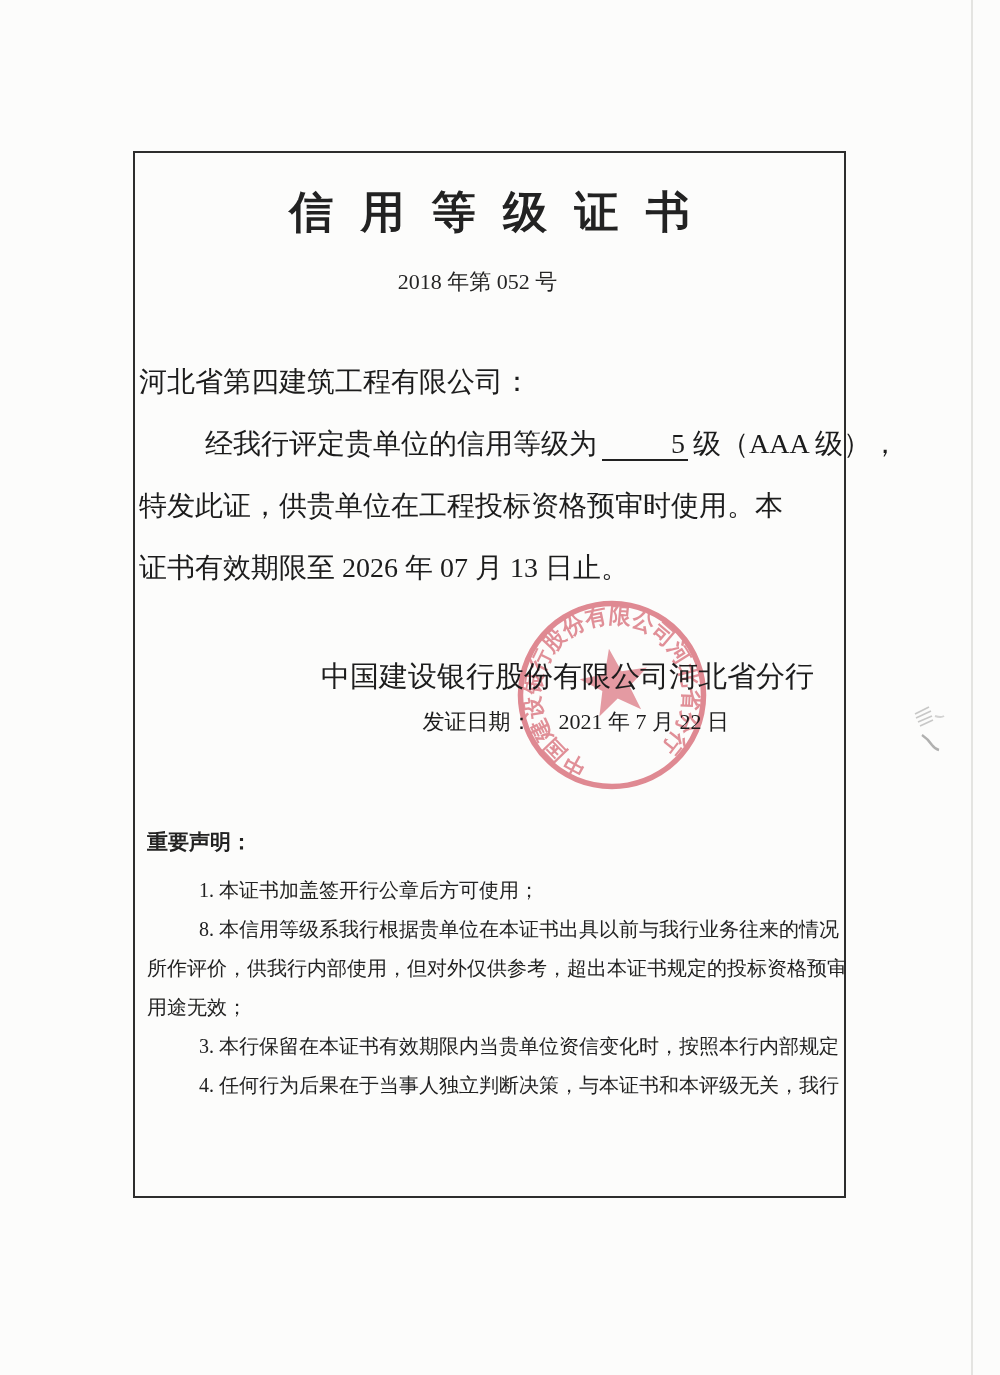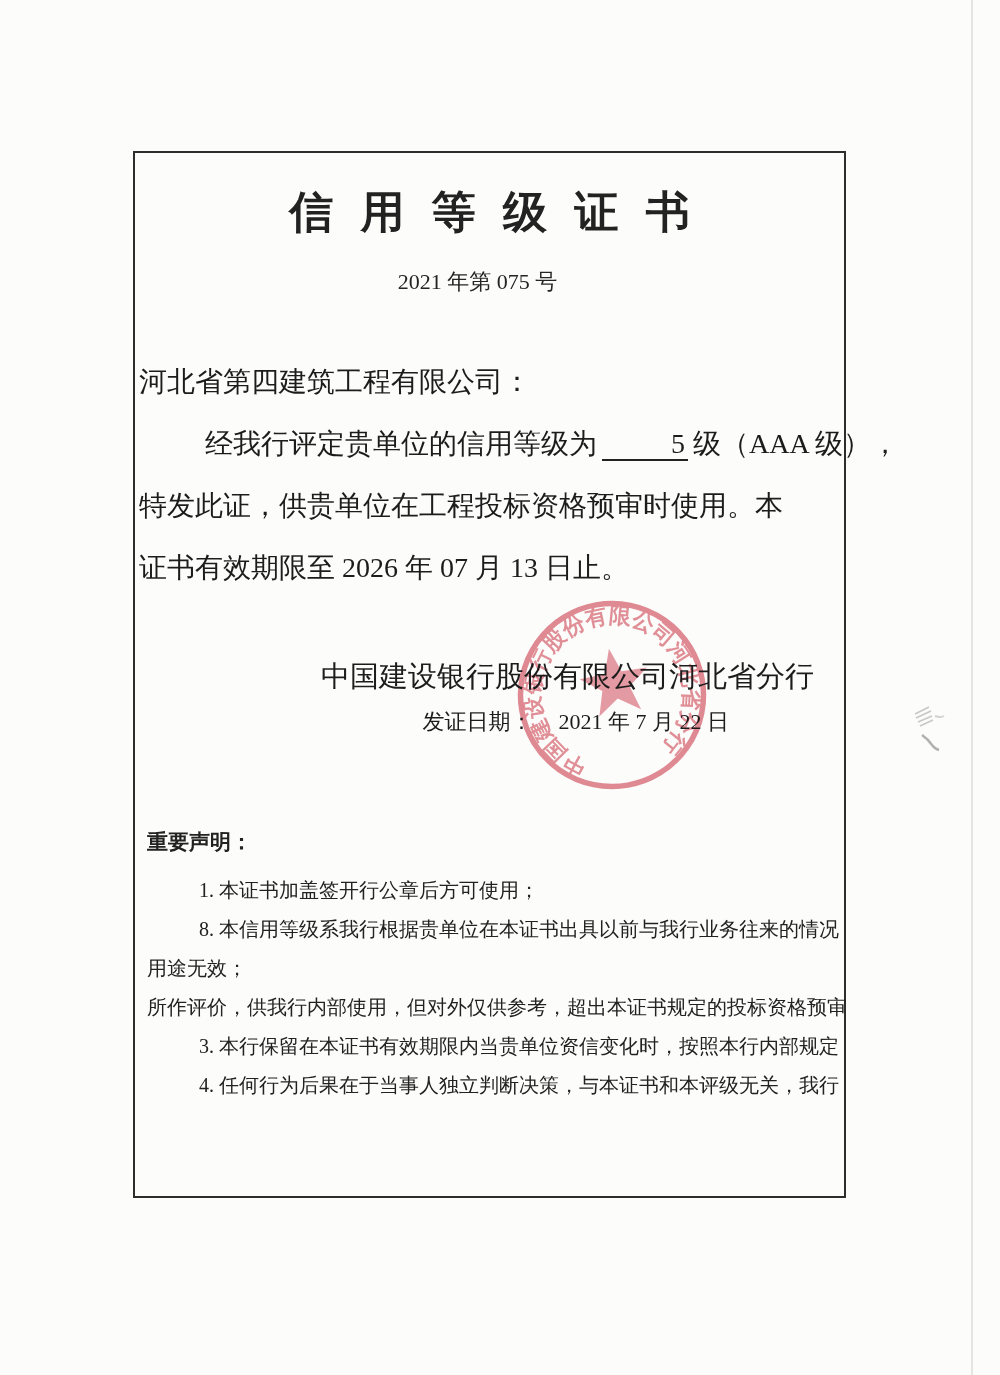--- a/index.html
+++ b/index.html
@@ -167,39 +167,39 @@
     </text>
     <polygon points="115,64 123.5,88.3 149.2,88.9 128.8,104.5 136.2,129.1 115,114.5 93.8,129.1 101.2,104.5 80.8,88.9 106.5,88.3" fill="#d9707b" opacity="0.85"></polygon>
   </g>
 </svg>
 
 <div class="cert-box">
   <div class="cert-inner">
 
     <div class="cert-title">信用等级证书</div>
 
-    <div class="cert-serial">2021 年第 075 号</div>
+    <div class="cert-serial">2018 年第 052 号</div>
 
     <div class="cert-main">
       <div class="line">河北省第四建筑工程有限公司：</div>
       <div class="line indent-2"><span>经我行评定贵单位的信用等级为</span><span class="grade-underline">5</span><span>级（AAA 级），</span></div>
       <div class="line">特发此证，供贵单位在工程投标资格预审时使用。本</div>
       <div class="line">证书有效期限至 2026 年 07 月 13 日止。</div>
     </div>
 
     <div class="cert-issuer">中国建设银行股份有限公司河北省分行</div>
 
     <div class="cert-date-line">
       <span>发证日期：</span><span class="date-value">2021 年 7 月 22 日</span>
     </div>
 
     <div class="notice">
       <div class="notice-heading">重要声明：</div>
       <div class="n-line indent">1. 本证书加盖签开行公章后方可使用；</div>
       <div class="n-line indent">8. 本信用等级系我行根据贵单位在本证书出具以前与我行业务往来的情况</div>
+      <div class="n-line">所作评价，供我行内部使用，但对外仅供参考，超出本证书规定的投标资格预审</div>
       <div class="n-line">用途无效；</div>
-      <div class="n-line">所作评价，供我行内部使用，但对外仅供参考，超出本证书规定的投标资格预审</div>
       <div class="n-line indent">3. 本行保留在本证书有效期限内当贵单位资信变化时，按照本行内部规定</div>
       <div class="n-line indent">4. 任何行为后果在于当事人独立判断决策，与本证书和本评级无关，我行</div>
     </div>
 
   </div>
 </div>
 
 </body></html>

